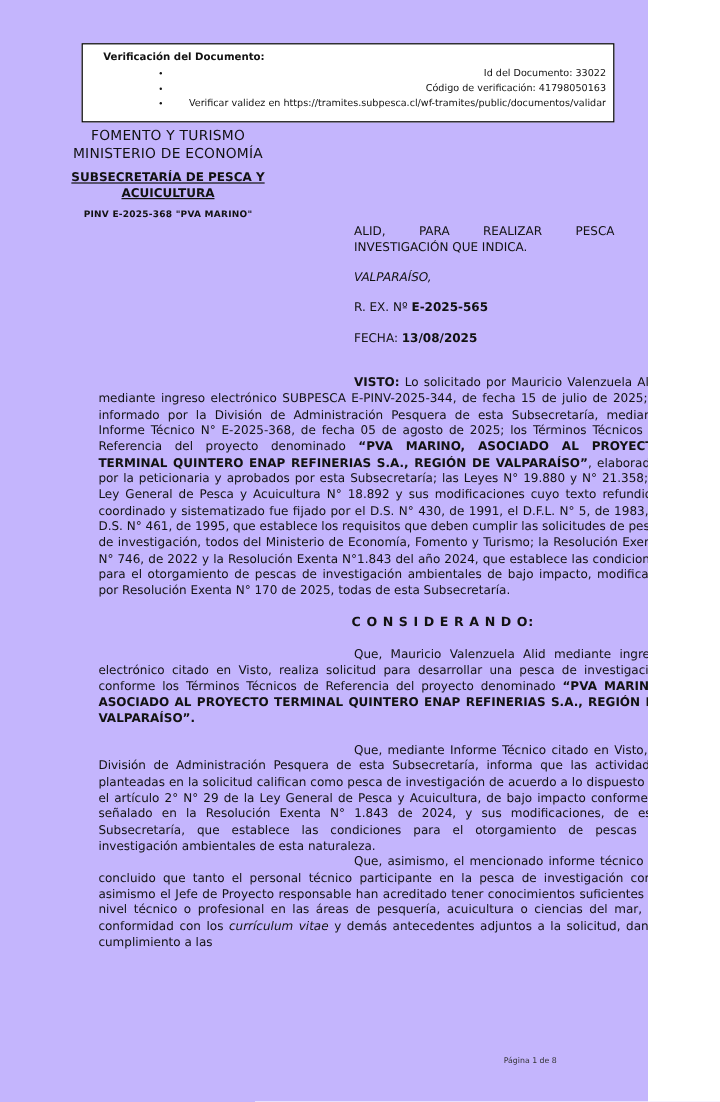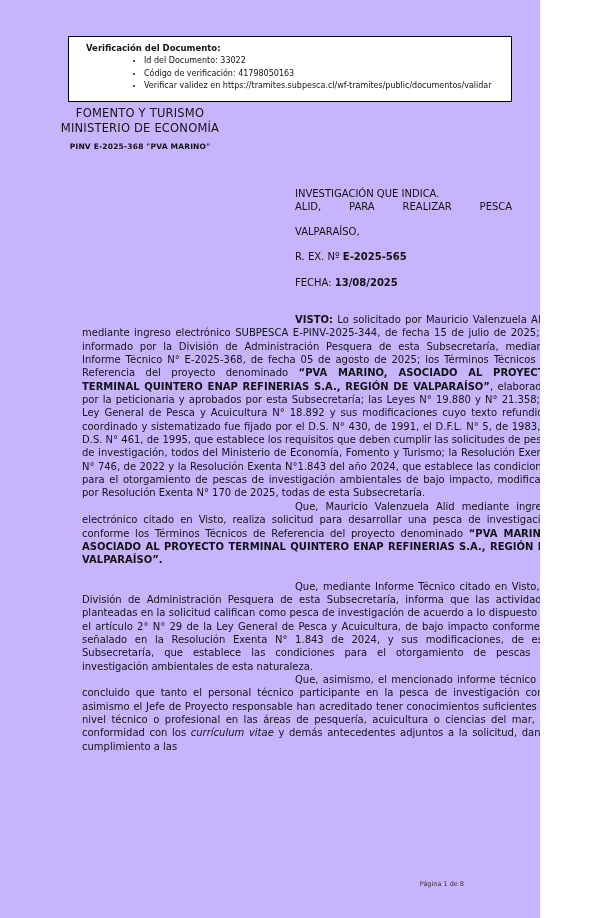--- a/index.html
+++ b/index.html
@@ -13,32 +13,32 @@
   }
   
   .verify-box{
     position:absolute;left:68px;top:36px;width:444px;
     box-sizing:border-box;
     border:1.5px solid #000;
     padding:6px 6px 8px 17px;
     background:#fff;
   }
   .verify-title{font-size:8.5px;font-weight:bold;line-height:11px;}
-  .verify-list{margin:1px 0 0 0;padding-left:58px;list-style-type:disc;}
+  .verify-list{margin:1px 0 0 0;padding-left:58px;list-style-type:disc;text-align:right;}
   .verify-list li{font-size:8px;line-height:12.5px;}
   
   .letterhead{position:absolute;left:30px;top:106px;width:220px;text-align:center;}
   .ministry-line{font-size:11.5px;line-height:15px;letter-spacing:.2px;}
   .subsec{margin-top:6px;font-size:10px;font-weight:bold;text-decoration:underline;line-height:13px;}
   .fileref{margin-top:6px;font-size:7.5px;font-weight:bold;letter-spacing:.2px;}
   
   .title-block{position:absolute;left:295px;top:187px;width:259px;font-size:10px;line-height:13.4px;}
   .subject-line{text-align:justify;text-align-last:justify;}
   .subject-line.last{text-align-last:left;}
-  .city-line{margin-top:11px;}
+  .city-line{margin-top:11px;font-style:italic;}
   .res-line{margin-top:12px;}
   .date-line{margin-top:12px;}
   .bold{font-weight:bold;text-align:right;}
   
   .body-text{
     position:absolute;left:82px;top:313px;width:471px;
     font-size:10px;line-height:13.35px;text-align:justify;
   }
   .body-text p{margin:0;text-indent:213px;}
   .considerando-heading{
@@ -60,37 +60,39 @@
     <ul class="verify-list">
       <li>Id del Documento: 33022</li>
       <li>Código de verificación: 41798050163</li>
       <li>Verificar validez en https://tramites.subpesca.cl/wf-tramites/public/documentos/validar</li>
     </ul>
   </div>
 
   <div class="letterhead">
     <div class="ministry-line">FOMENTO Y TURISMO</div>
     <div class="ministry-line">MINISTERIO DE ECONOMÍA</div>
+    <div class="subsec">SUBSECRETARÍA DE PESCA Y ACUICULTURA</div>
     <div class="fileref">PINV E-2025-368 "PVA MARINO"</div>
   </div>
 
   <div class="title-block">
     <div>
+      <div class="subject-line">ALID, PARA REALIZAR PESCA DE</div>
       <div class="subject-line last">INVESTIGACIÓN QUE INDICA.</div>
-      <div class="subject-line">ALID, PARA REALIZAR PESCA DE</div>
     </div>
     <div class="city-line">VALPARAÍSO,</div>
     <div class="res-line"><span>R. EX. Nº </span><span class="bold">E-2025-565</span></div>
     <div class="date-line"><span>FECHA: </span><span class="bold">13/08/2025</span></div>
   </div>
 
   <div class="body-text">
 
     <p><span class="bold">VISTO:</span><span> Lo solicitado por Mauricio Valenzuela Alid, mediante ingreso electrónico SUBPESCA E-PINV-2025-344, de fecha 15 de julio de 2025; lo informado por la División de Administración Pesquera de esta Subsecretaría, mediante Informe Técnico N° E-2025-368, de fecha 05 de agosto de 2025; los Términos Técnicos de Referencia del proyecto denominado </span><span class="bold">“PVA MARINO, ASOCIADO AL PROYECTO TERMINAL QUINTERO ENAP REFINERIAS S.A., REGIÓN DE VALPARAÍSO”</span><span>, elaborados por la peticionaria y aprobados por esta Subsecretaría; las Leyes N° 19.880 y N° 21.358; la Ley General de Pesca y Acuicultura N° 18.892 y sus modificaciones cuyo texto refundido, coordinado y sistematizado fue fijado por el D.S. N° 430, de 1991, el D.F.L. N° 5, de 1983, el D.S. N° 461, de 1995, que establece los requisitos que deben cumplir las solicitudes de pesca de investigación, todos del Ministerio de Economía, Fomento y Turismo; la Resolución Exenta N° 746, de 2022 y la Resolución Exenta N°1.843 del año 2024, que establece las condiciones para el otorgamiento de pescas de investigación ambientales de bajo impacto, modificada por Resolución Exenta N° 170 de 2025, todas de esta Subsecretaría.</span></p>
 
+    <div class="considerando-heading">C O N S I D E R A N D O:</div>
 
     <p><span>Que, Mauricio Valenzuela Alid mediante ingreso electrónico citado en Visto, realiza solicitud para desarrollar una pesca de investigación conforme los Términos Técnicos de Referencia del proyecto denominado </span><span class="bold">“PVA MARINO, ASOCIADO AL PROYECTO TERMINAL QUINTERO ENAP REFINERIAS S.A., REGIÓN DE VALPARAÍSO”.</span></p>
 
     <p class="mt-blank">Que, mediante Informe Técnico citado en Visto, la División de Administración Pesquera de esta Subsecretaría, informa que las actividades planteadas en la solicitud califican como pesca de investigación de acuerdo a lo dispuesto en el artículo 2° N° 29 de la Ley General de Pesca y Acuicultura, de bajo impacto conforme lo señalado en la Resolución Exenta N° 1.843 de 2024, y sus modificaciones, de esta Subsecretaría, que establece las condiciones para el otorgamiento de pescas de investigación ambientales de esta naturaleza.</p>
 
     <p><span>Que, asimismo, el mencionado informe técnico ha concluido que tanto el personal técnico participante en la pesca de investigación como asimismo el Jefe de Proyecto responsable han acreditado tener conocimientos suficientes de nivel técnico o profesional en las áreas de pesquería, acuicultura o ciencias del mar, de conformidad con los </span><span class="italic">currículum vitae</span><span> y demás antecedentes adjuntos a la solicitud, dando cumplimiento a las</span></p>
 
   </div>
 
   <div class="page-footer">Página 1 de 8</div>

